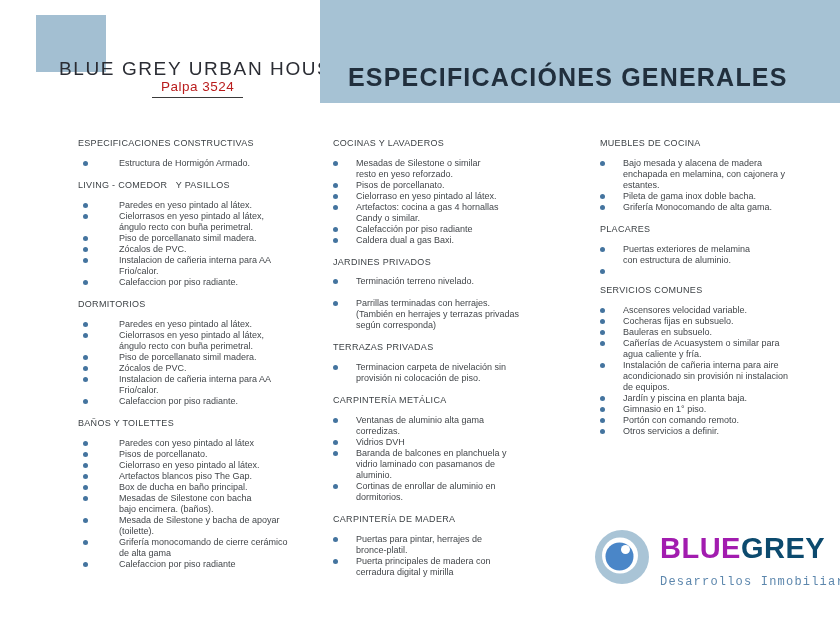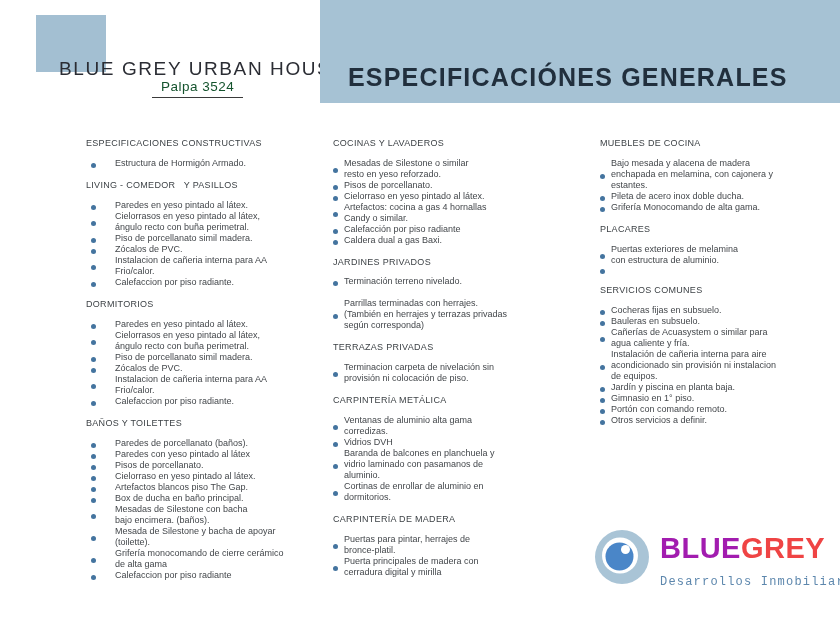--- a/index.html
+++ b/index.html
@@ -8,58 +8,58 @@
     background:#ffffff;font-family:"Liberation Sans",sans-serif;
     -webkit-font-smoothing:antialiased;
   }
   
   .brand-square{position:absolute;left:36px;top:15px;width:70px;height:57px;background:#a3bfd2;}
   .brand-title{
     position:absolute;left:59px;top:58px;font-size:19px;letter-spacing:1.6px;
     color:#2b2d34;white-space:nowrap;font-weight:500;
   }
   .brand-subtitle{
-    position:absolute;left:152px;top:79px;font-size:13.5px;color:#14532d;
+    position:absolute;left:152px;top:79px;font-size:13.5px;color:#b91c1c;
     border-bottom:1.6px solid #3a3a3a;padding:0 9px 3px 9px;letter-spacing:0.5px;
   }
   .banner{
     position:absolute;left:320px;top:0;width:520px;height:103px;background:#a6c2d4;
     display:flex;align-items:flex-end;box-sizing:border-box;padding:0 0 11px 28px;text-align:center;
   }
   .banner-title{
     font-size:25px;font-weight:600;letter-spacing:1.2px;color:#212f3d;white-space:nowrap;
   }
   
   .column{position:absolute;top:138px;}
-  .col-1{left:86px;width:248px;}
+  .col-1{left:78px;width:248px;}
   .col-2{left:333px;width:242px;}
   .col-3{left:600px;width:238px;}
   .section{margin:0;}
   .section + .section{margin-top:11px;}
   .sec-title{
     font-size:9px;line-height:11px;color:#3d4246;letter-spacing:0.3px;margin-bottom:9px;
   }
   .section.tight .sec-title{margin-bottom:8px;}
-  .item{display:flex;align-items:center;}
+  .item{display:flex;align-items:flex-start;gap:12px;}
   .bullet{
     flex:none;width:5px;height:5px;border-radius:50%;background:#44749f;margin-top:3px;
   }
   .col-1 .bullet{margin-left:5px;margin-right:19px;}
   .col-2 .bullet,.col-3 .bullet{margin-left:0;margin-right:6px;}
   .item-text{
     font-size:9px;line-height:11px;color:#43474b;white-space:pre-line;
   }
   .spacer{height:11px;}
   
   .footer-logo{position:absolute;left:594px;top:529px;display:flex;align-items:flex-start;}
   .logo-mark{width:57px;height:57px;flex:none;}
   .logo-text{margin-left:9px;padding-top:4px;}
   .logo-name{font-size:29px;font-weight:bold;line-height:30px;letter-spacing:0.5px;white-space:nowrap;}
   .logo-name .blue{color:#a21caf;}
-  .logo-name .grey{color:#ef4444;}
+  .logo-name .grey{color:#0c4a6e;}
   .logo-tagline{font-size:12px;color:#5d87ad;letter-spacing:1.2px;margin-top:12px;white-space:nowrap;font-family:Liberation Mono, monospace;}
 </style>
 </head>
 <body>
 
 <div class="brand-square"></div>
 <div class="brand-title">BLUE GREY URBAN HOUSES</div>
 <div class="brand-subtitle">Palpa 3524</div>
 
 <div class="banner">
@@ -129,24 +129,20 @@
       </div>
       <div class="item">
         <span class="bullet"></span>
         <span class="item-text">Calefaccion por piso radiante.</span>
       </div>
     </div>
     <div class="section">
       <div class="sec-title">BAÑOS Y TOILETTES</div>
       <div class="item">
         <span class="bullet"></span>
-        <span class="item-text">Paredes de porcellanato (baños).</span>
-      </div>
-      <div class="item">
-        <span class="bullet"></span>
         <span class="item-text">Paredes con yeso pintado al látex</span>
       </div>
       <div class="item">
         <span class="bullet"></span>
         <span class="item-text">Pisos de porcellanato.</span>
       </div>
       <div class="item">
         <span class="bullet"></span>
         <span class="item-text">Cielorraso en yeso pintado al látex.</span>
       </div>
@@ -272,40 +268,44 @@
     <div class="section">
       <div class="sec-title">MUEBLES DE COCINA</div>
       <div class="item">
         <span class="bullet"></span>
         <span class="item-text">Bajo mesada y alacena de madera
 enchapada en melamina, con cajonera y
 estantes.</span>
       </div>
       <div class="item">
         <span class="bullet"></span>
-        <span class="item-text">Pileta de acero inox doble ducha.</span>
+        <span class="item-text">Pileta de gama inox doble bacha.</span>
       </div>
       <div class="item">
         <span class="bullet"></span>
         <span class="item-text">Grifería Monocomando de alta gama.</span>
       </div>
     </div>
     <div class="section">
       <div class="sec-title">PLACARES</div>
       <div class="item">
         <span class="bullet"></span>
         <span class="item-text">Puertas exteriores de melamina
 con estructura de aluminio.</span>
       </div>
       <div class="item">
         <span class="bullet"></span>
       </div>
     </div>
     <div class="section">
       <div class="sec-title">SERVICIOS COMUNES</div>
+      <div class="item">
+        <span class="bullet"></span>
+        <span class="item-text">Ascensores velocidad variable.</span>
+      </div>
       <div class="item">
         <span class="bullet"></span>
         <span class="item-text">Cocheras fijas en subsuelo.</span>
       </div>
       <div class="item">
         <span class="bullet"></span>
         <span class="item-text">Bauleras en subsuelo.</span>
       </div>
       <div class="item">
         <span class="bullet"></span>

